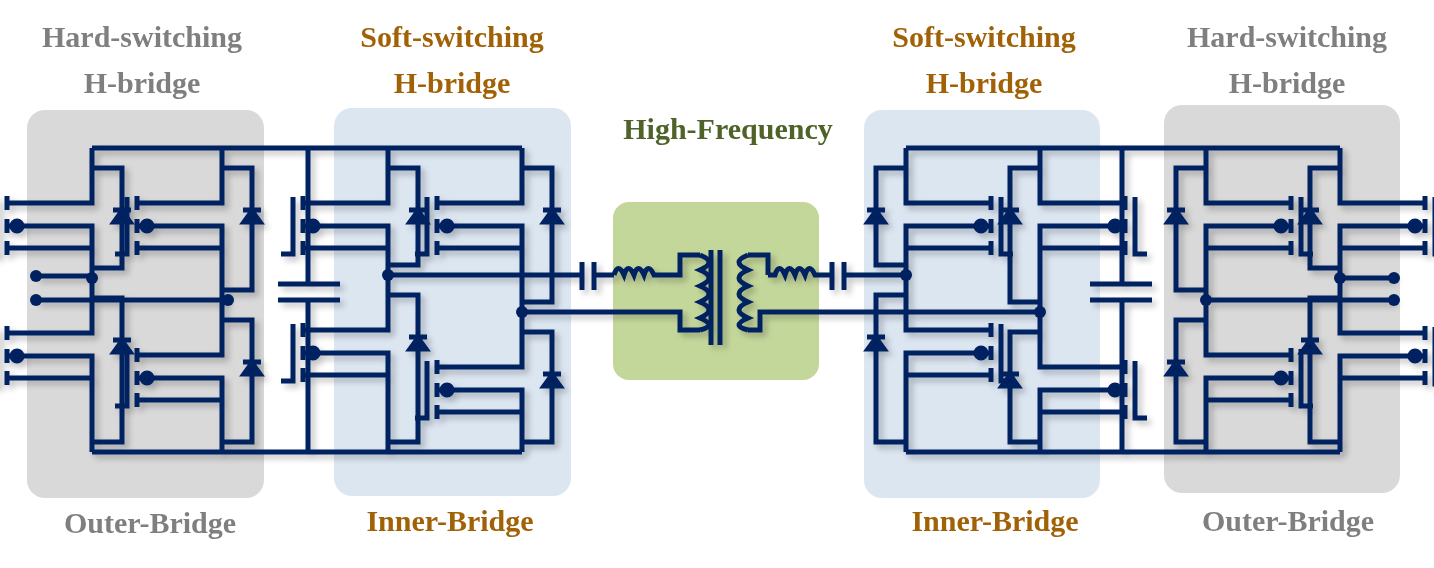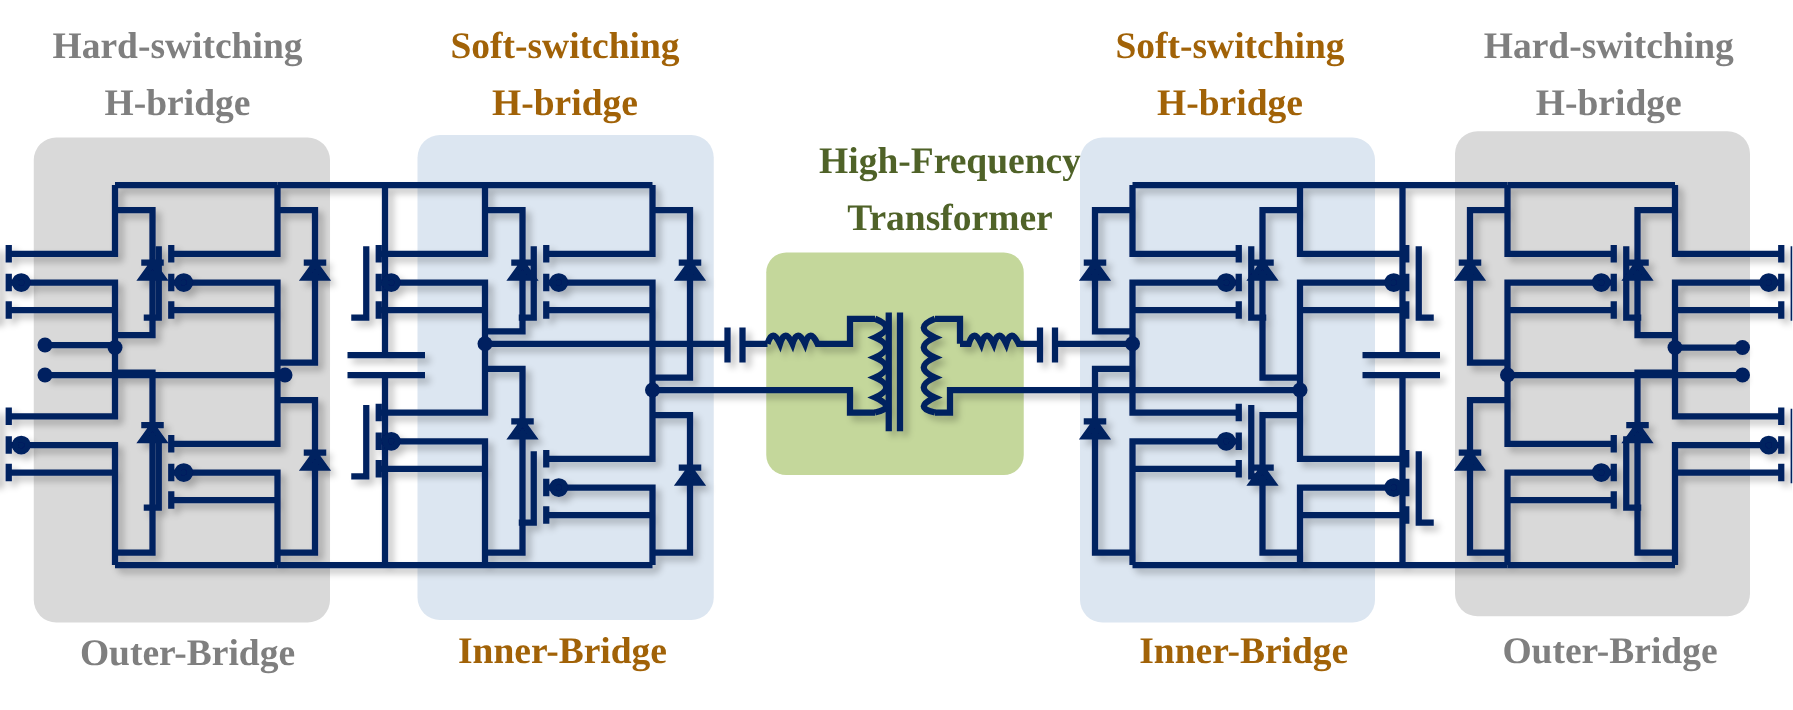--- a/index.html
+++ b/index.html
@@ -14,23 +14,22 @@
 <body>
 
 <div class="label gray-text" style="left:22px; top:14px; width:240px;">
   <div>Hard-switching</div>
   <div>H-bridge</div>
 </div>
 <div class="label blue-text" style="left:322px; top:14px; width:260px;">
   <div>Soft-switching</div>
   <div>H-bridge</div>
 </div>
-<div class="label green-text" style="left:620px; top:106px; width:280px;">
+<div class="label green-text" style="left:588px; top:106px; width:280px;">
   <div>High-Frequency</div>
-  <div>Transformer</div>
 </div>
 <div class="label blue-text" style="left:854px; top:14px; width:260px;">
   <div>Soft-switching</div>
   <div>H-bridge</div>
 </div>
 <div class="label gray-text" style="left:1162px; top:14px; width:250px;">
   <div>Hard-switching</div>
   <div>H-bridge</div>
 </div>
 

